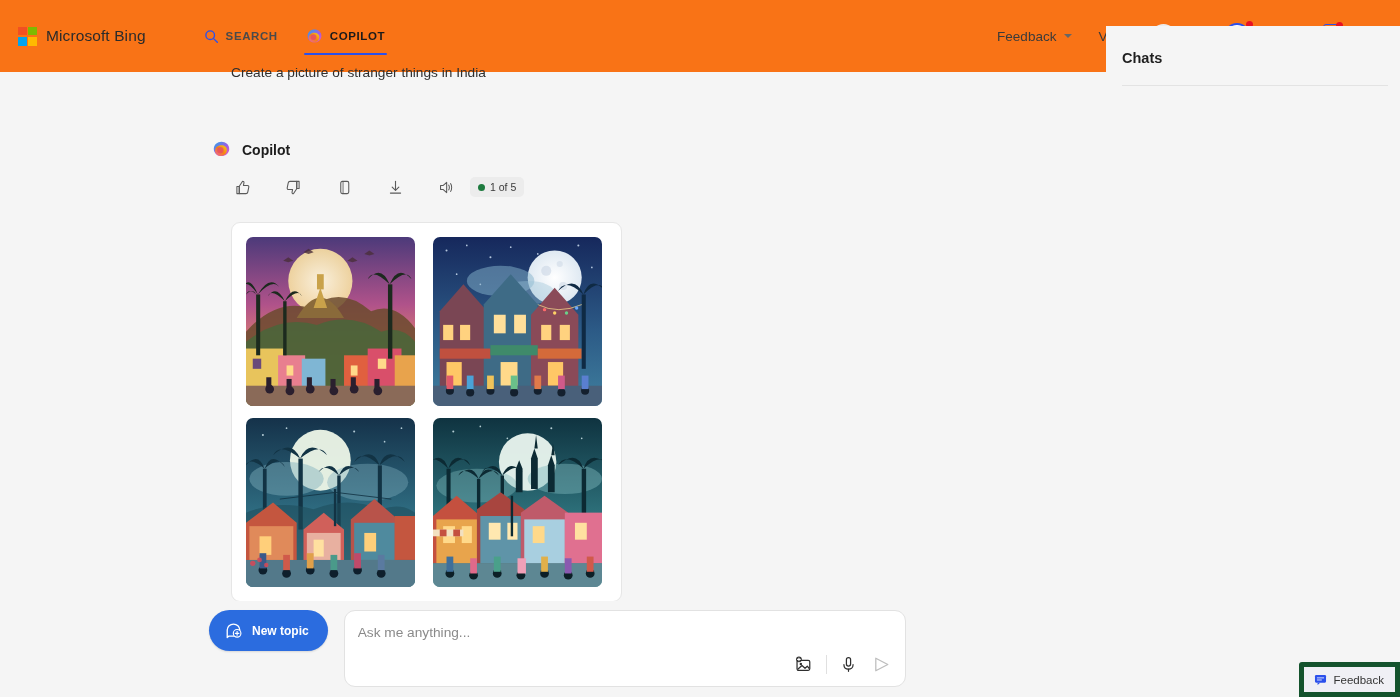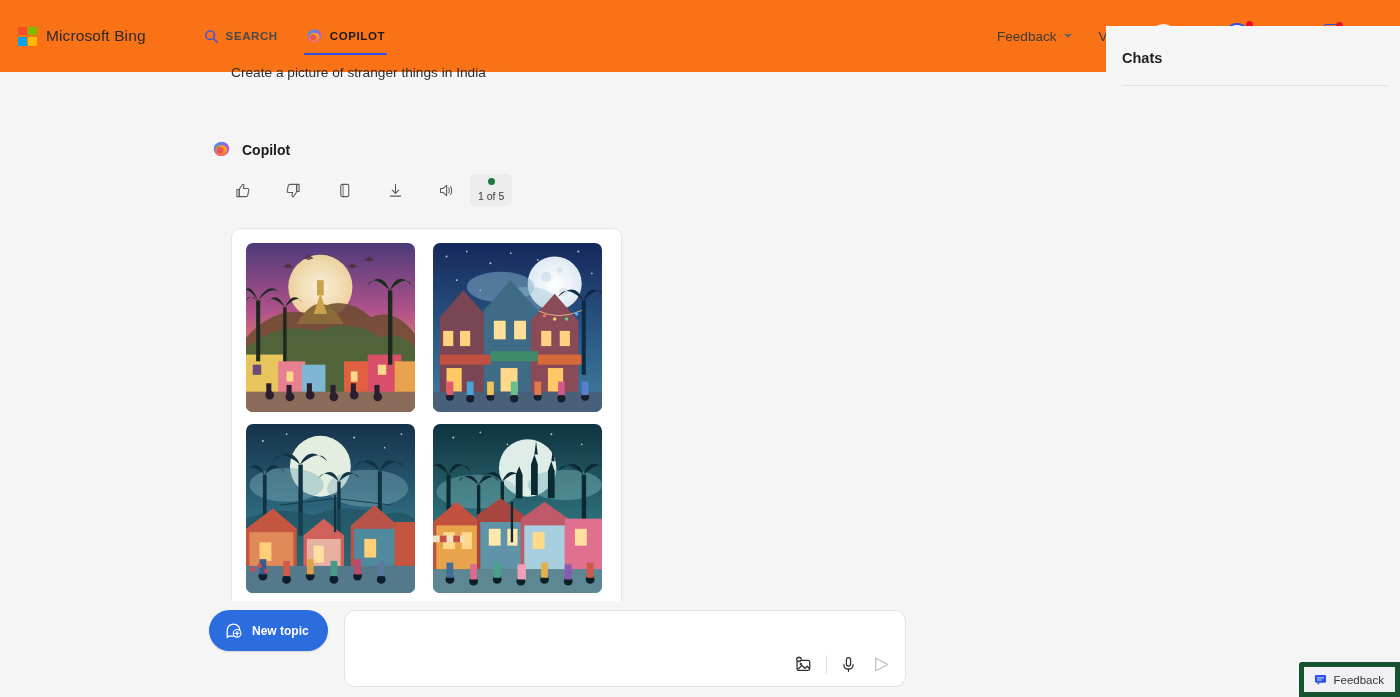--- a/index.html
+++ b/index.html
@@ -84,21 +84,21 @@
   .bot-avatar { width: 19px; height: 19px; margin-left: -19px; }
   .bot-name { font-size: 14px; font-weight: 700; color: #1c1c1c; }
   .bot-text { font-size: 13.7px; color: #2f2f2f; margin-top: 17px; }
 
   .actions { display: flex; align-items: center; gap: 0; margin-top: 15px; margin-left: -2px; }
   .act-btn { width: 26px; height: 26px; display: flex; align-items: center;
     justify-content: center; cursor: pointer; margin-right: 0px; }
   .act-gap { width: 25px; }
   .count-badge {
     display: flex; align-items: center; gap: 5px; background: #ececec;
-    border-radius: 5px; padding: 4px 8px; margin-left: 11px; cursor: pointer; flex-direction: column;
+    border-radius: 5px; padding: 4px 8px; margin-left: 11px; cursor: pointer;
   }
   .count-dot { width: 7px; height: 7px; border-radius: 50%; background: #1d7a3e; }
   .count-text { font-size: 10.5px; color: #3a3a3a; }
 
   .img-card {
     margin-top: 22px; width: 391px; background: #fff; border: 1px solid #e6e6e6;
     border-radius: 9px; padding: 14px; display: grid; grid-template-columns: 1fr 1fr;
     gap: 12px;
   }
   .gen-img { width: 169px; height: 169px; border-radius: 7px; overflow: hidden;
@@ -620,20 +620,21 @@
       <svg width="19" height="19" viewBox="0 0 20 20">
         <path d="M3.4 9.6 C3.4 5.9 6.4 3.2 10 3.2 C13.6 3.2 16.6 5.9 16.6 9.6 C16.6 13.2 13.6 15.9 10 15.9 L5.2 15.9 L3.4 17.4 Z" fill="none" stroke="#ffffff" stroke-width="1.4" stroke-linejoin="round"></path>
         <circle cx="13.8" cy="13" r="4" fill="#2b6cdf" stroke="#ffffff" stroke-width="1.2"></circle>
         <line x1="13.8" y1="11.1" x2="13.8" y2="14.9" stroke="#ffffff" stroke-width="1.2" stroke-linecap="round"></line>
         <line x1="11.9" y1="13" x2="15.7" y2="13" stroke="#ffffff" stroke-width="1.2" stroke-linecap="round"></line>
       </svg>
       <span class="new-topic-label">New topic</span>
     </button>
 
     <div class="input-wrap">
+      <input class="ask-input" type="text" placeholder="Ask me anything..." style="">
       <div class="input-tools">
         <div class="tool-btn">
           <svg width="19" height="19" viewBox="0 0 20 20">
             <rect x="3.2" y="5.6" width="13.4" height="10.6" rx="1.6" fill="none" stroke="#2f2f2f" stroke-width="1.3"></rect>
             <circle cx="7.2" cy="9.4" r="1.3" fill="#2f2f2f"></circle>
             <path d="M4 15 L8.4 11 L11.6 14 L14 11.8 L16 14.2" fill="none" stroke="#2f2f2f" stroke-width="1.3" stroke-linejoin="round"></path>
             <circle cx="5.2" cy="4.6" r="3" fill="#2f2f2f"></circle>
             <line x1="5.2" y1="3.1" x2="5.2" y2="6.1" stroke="#ffffff" stroke-width="1.1" stroke-linecap="round"></line>
             <line x1="3.7" y1="4.6" x2="6.7" y2="4.6" stroke="#ffffff" stroke-width="1.1" stroke-linecap="round"></line>
           </svg>

